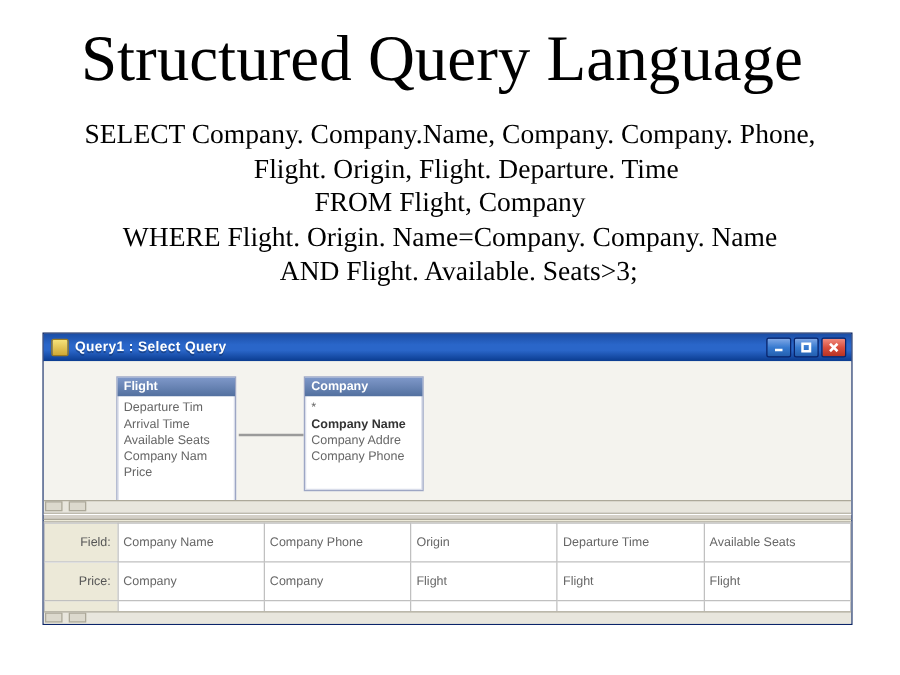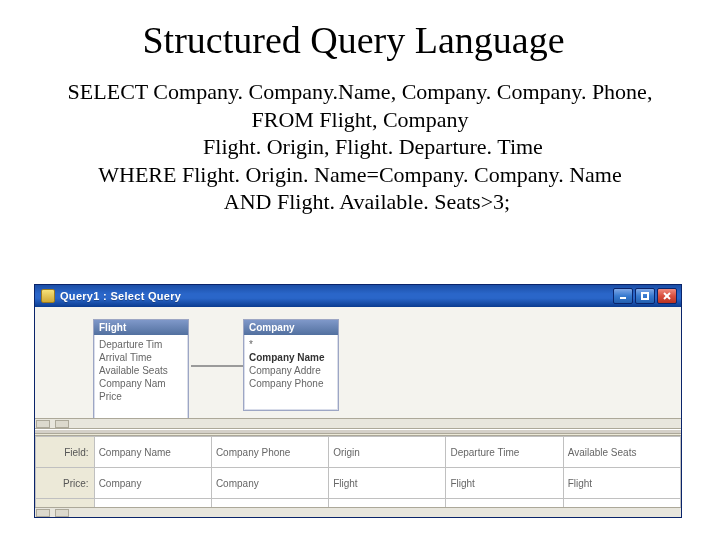--- a/index.html
+++ b/index.html
@@ -6,40 +6,40 @@
   body {
     margin: 0;
     width: 720px;
     height: 540px;
     background: #fff;
     font-family: "Times New Roman", Times, serif;
     color: #000;
     overflow: hidden;
   }
   .title {
-    font-size: 38px;
+    font-size: 52px;
     text-align: center;
     margin: 18px 13px 16px 0;
     font-weight: normal;
   }
   .sql-block {
     font-size: 22px;
     line-height: 1.25;
     margin: 0 34px 14px 34px;
     text-align: center;
   }
   .sql-line { margin: 0; }
   .indent { padding-left: 26px; }
   .indent2 { padding-left: 14px; }
 
   
   .win {
     position: absolute;
     left: 34px;
-    top: 284px;
+    top: 266px;
     width: 648px;
     height: 234px;
     font-family: Tahoma, Verdana, Arial, sans-serif;
     font-size: 10px;
     color: #444;
     background: #ece9d8;
     border: 1px solid #0a246a;
     box-shadow: 0 1px 0 #6a7aa7 inset;
   }
   .titlebar {
@@ -174,22 +174,22 @@
   }
   .upper .hscroll { bottom: 0; }
 </style>
 </head>
 <body>
 
 <h1 class="title">Structured Query Language</h1>
 
 <div class="sql-block">
   <p class="sql-line">SELECT Company. Company.Name, Company. Company. Phone,</p>
+  <p class="sql-line indent">Flight. Origin, Flight. Departure. Time</p>
   <p class="sql-line">FROM Flight, Company</p>
-  <p class="sql-line indent">Flight. Origin, Flight. Departure. Time</p>
   <p class="sql-line">WHERE Flight. Origin. Name=Company. Company. Name</p>
   <p class="sql-line indent2">AND Flight. Available. Seats&gt;3;</p>
 </div>
 
 <div class="win">
   <div class="titlebar">
     <div class="tb-icon"></div>
     <div class="tb-title">Query1 : Select Query</div>
     <div class="winbtn">
         <svg viewBox="0 0 10 10">

